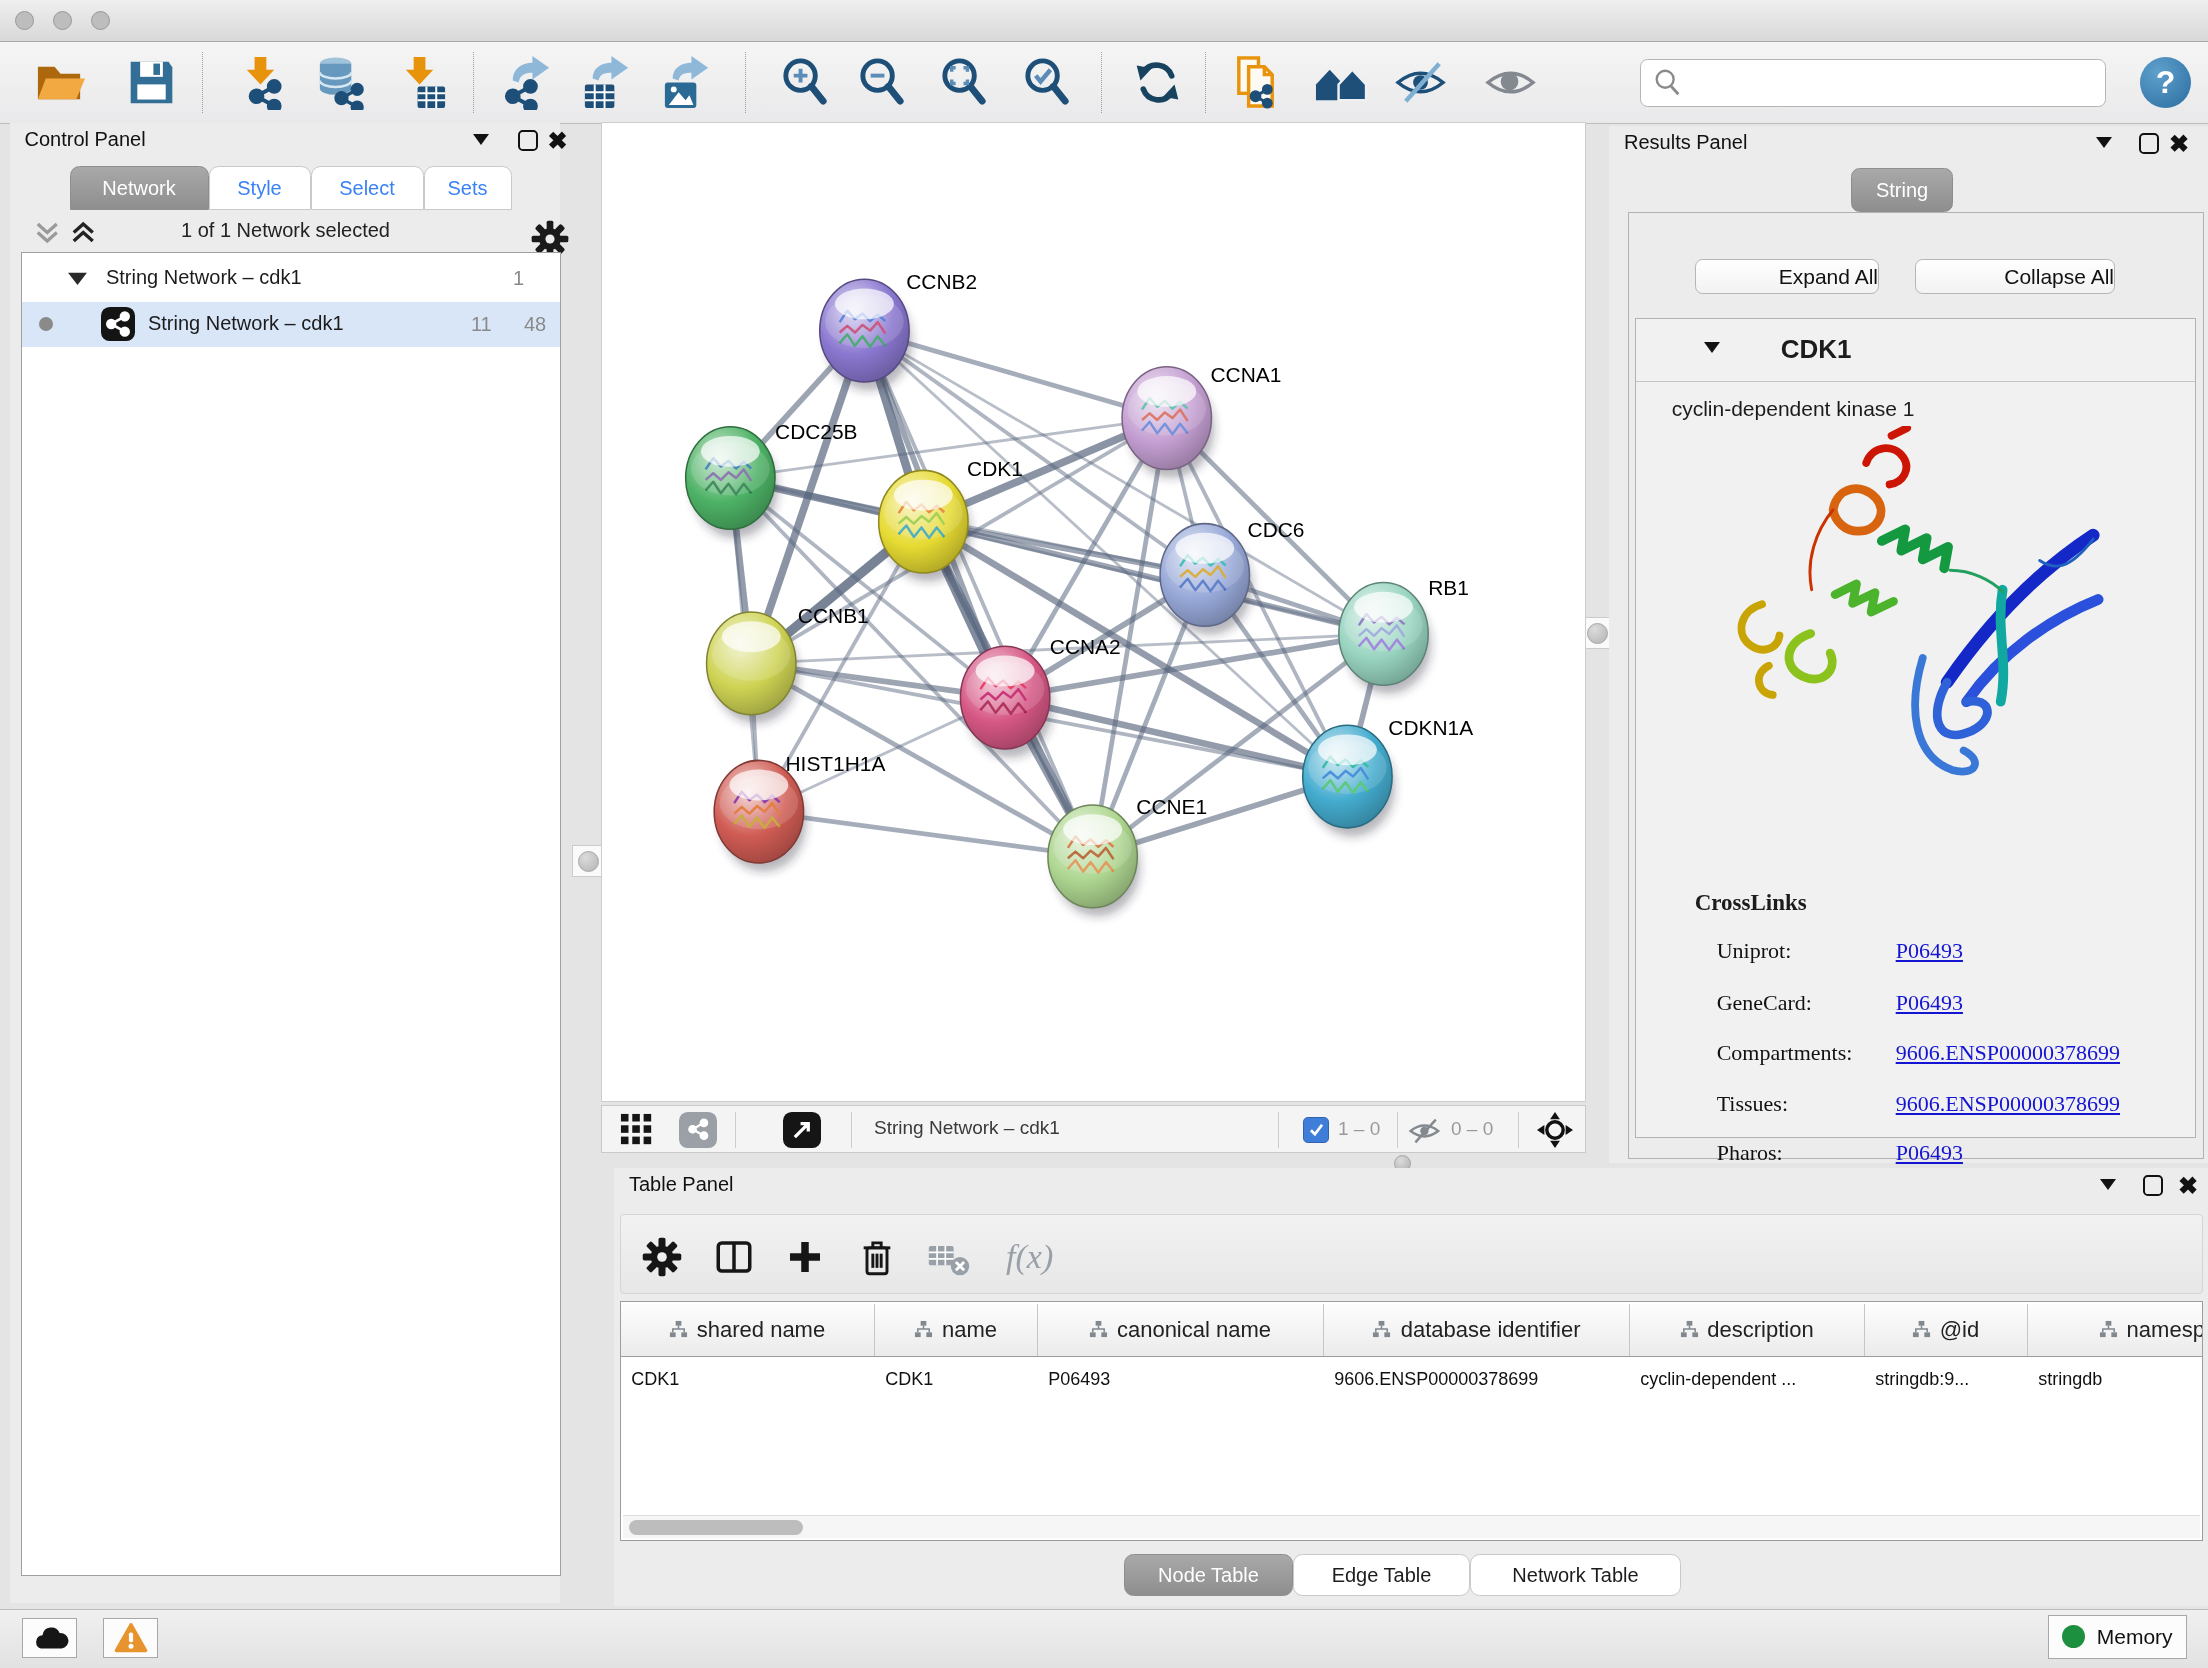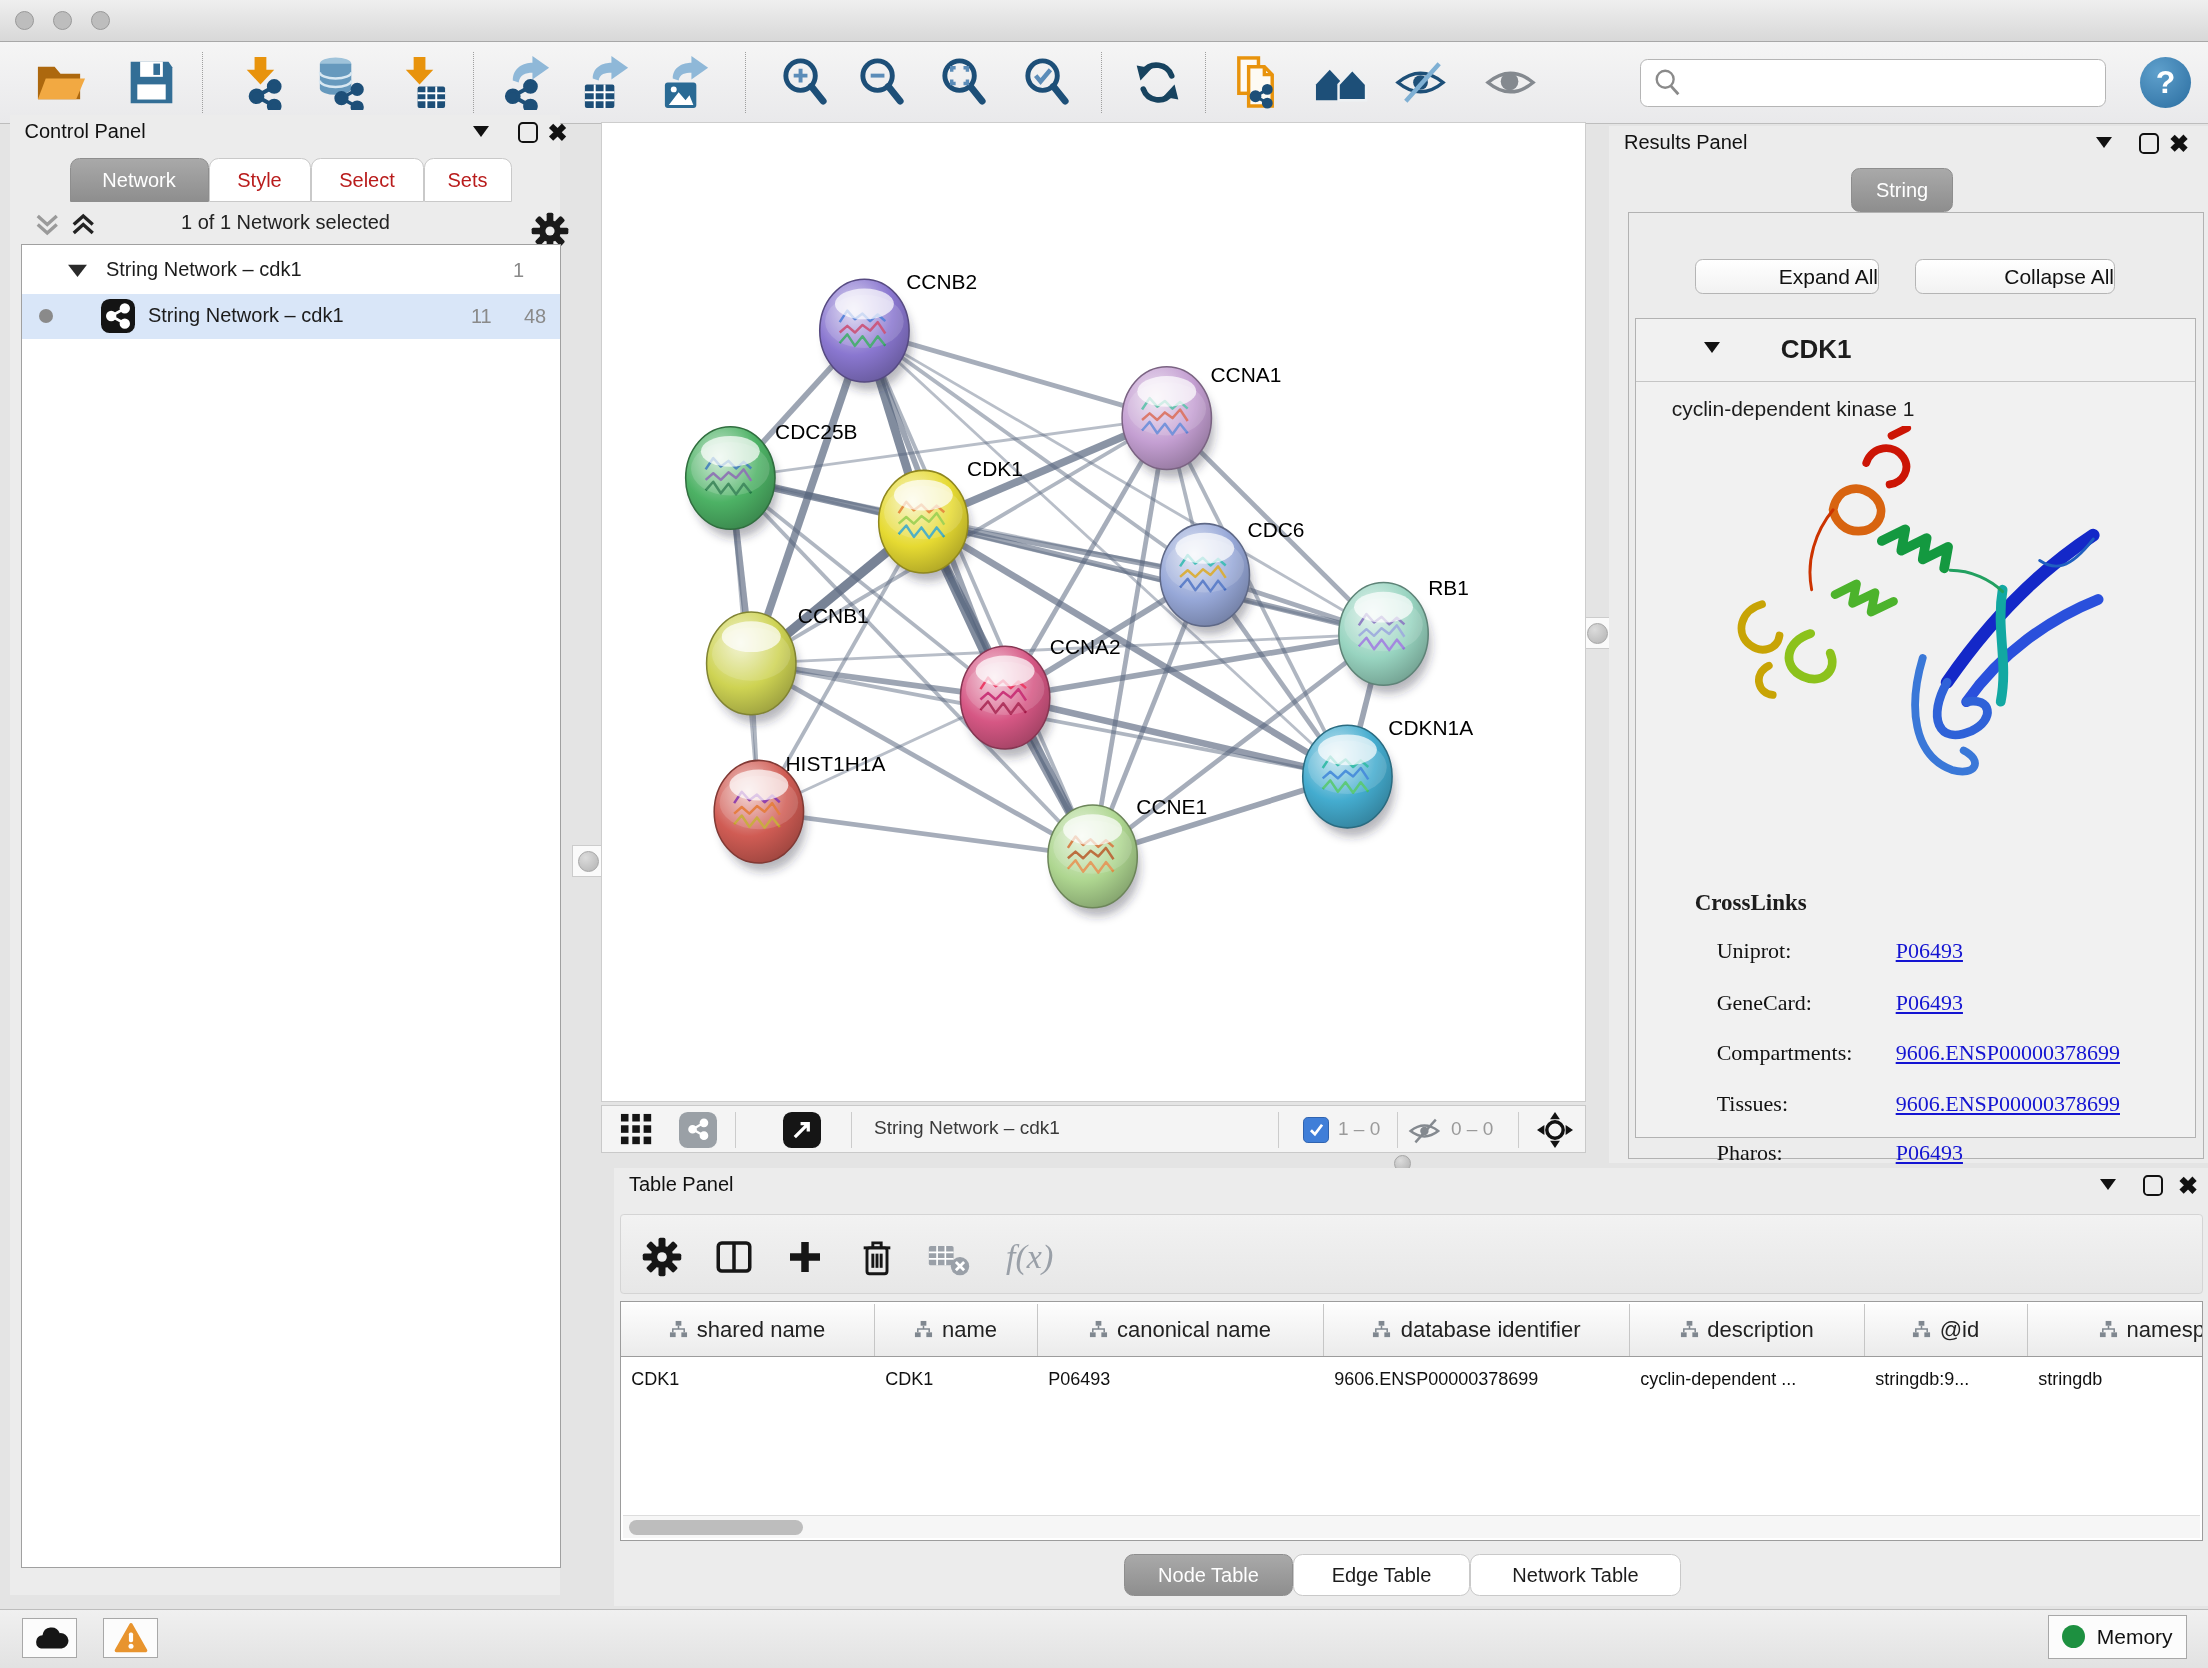--- a/index.html
+++ b/index.html
@@ -31,24 +31,24 @@
   
   .panel { position:absolute; background:#ececec; }
   .phead { position:absolute; left:0; top:0; width:100%; height:34px; }
   .ptitle { position:absolute; left:15px; top:4.8px; font-size:20px; color:#111; }
   .pcaret { position:absolute; top:11.4px; width:0; height:0; border-left:8.6px solid transparent;
     border-right:8.6px solid transparent; border-top:11.4px solid #111; }
   .pfloat { position:absolute; top:6.7px; width:20px; height:21px; border:2.9px solid #111; border-radius:4.8px; }
   .pclose { position:absolute; top:5.7px; font-size:24px; font-weight:bold; color:#111; line-height:23px; }
   .tab { position:absolute; height:44px; background:#fff; border:1px solid #c9c9c9;
     border-radius:9.5px 9.5px 0 0; display:flex; align-items:center; justify-content:center;
-    font-size:20px; color:#b91c1c; }
+    font-size:20px; color:#3b82f6; }
   .tab.sel { background:linear-gradient(#a9a9a9,#8e8e8e); color:#fff; border-color:#8e8e8e; }
   
-  #control-panel { left:9.5px; top:115px; width:550px; height:1480px; }
+  #control-panel { left:9.5px; top:123px; width:550px; height:1480px; }
   #net-list { position:absolute; left:11.4px; top:129px; width:540px; height:1324px;
     background:#fff; border:1.4px solid #a0a0a0; }
   .trow { position:absolute; left:0; width:100%; height:45px; font-size:20px; }
   .trow .cnt { position:absolute; top:10.5px; color:#8a8a8a; font-size:20px; }
   .badge { position:absolute; width:34px; height:34px; border-radius:8.6px; background:#141414; }
   
   .handlebox { position:absolute; width:32px; height:32px; background:#fafafa; border:1px solid #ccc;
     display:flex; align-items:center; justify-content:center; }
   .handledot { width:21px; height:21px; border-radius:50%;
     background:radial-gradient(circle at 35% 30%, #dcdcdc, #b3b3b3); border:1px solid #a5a5a5; }

